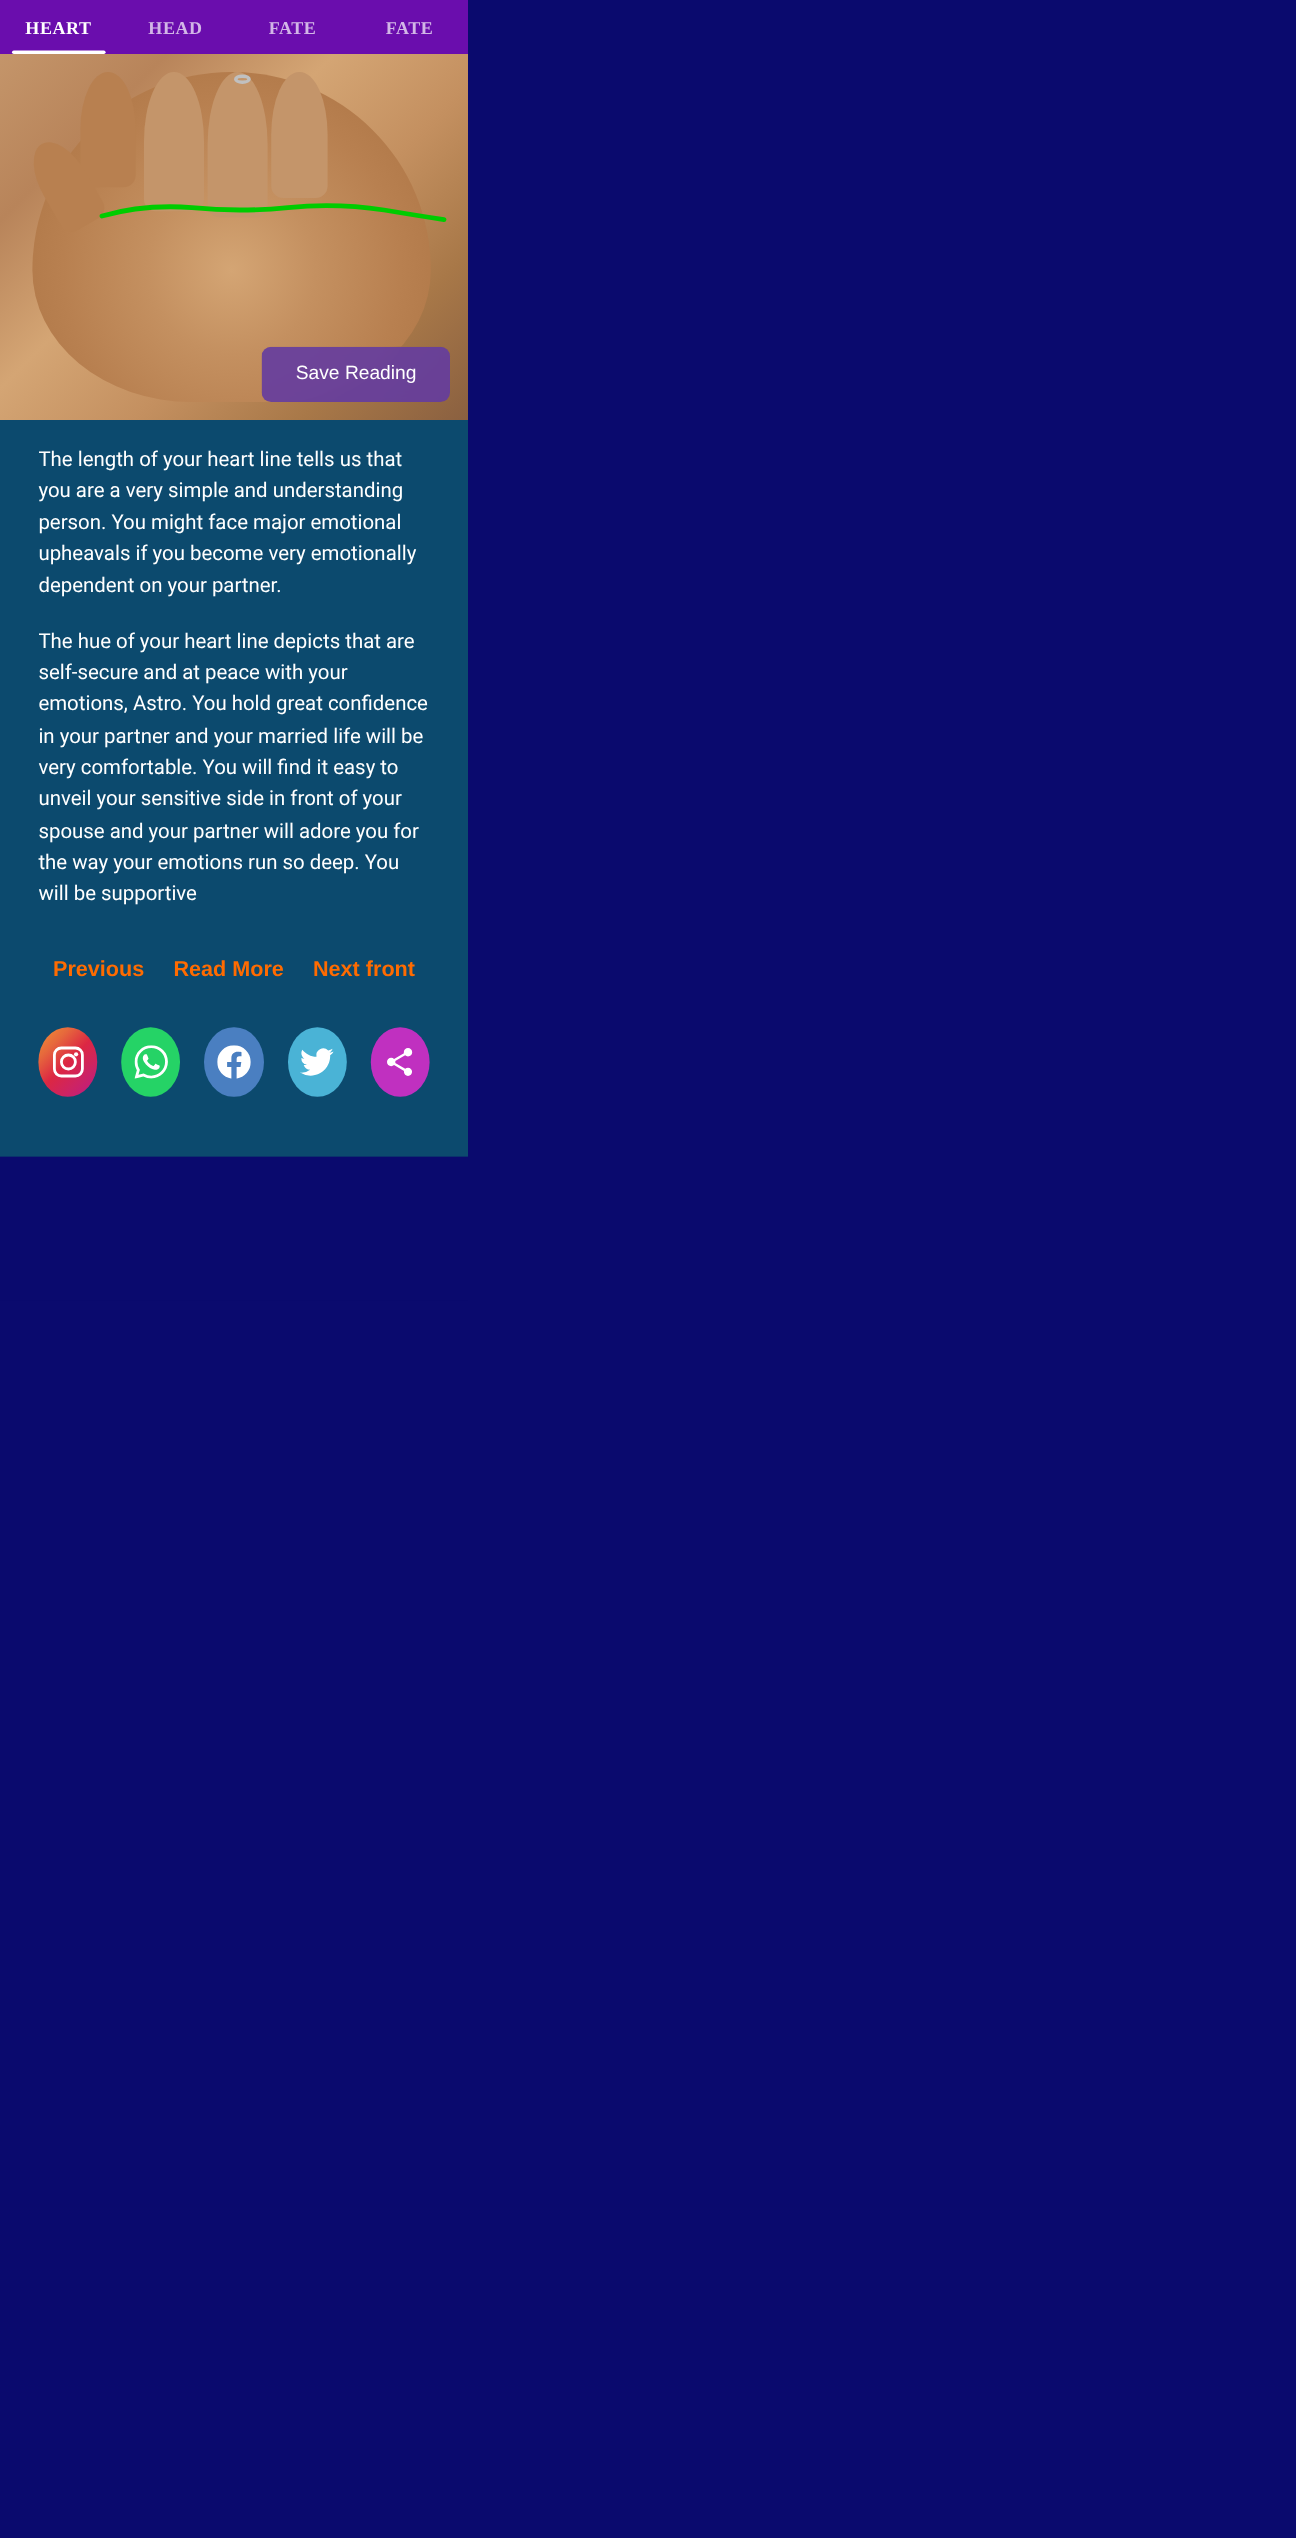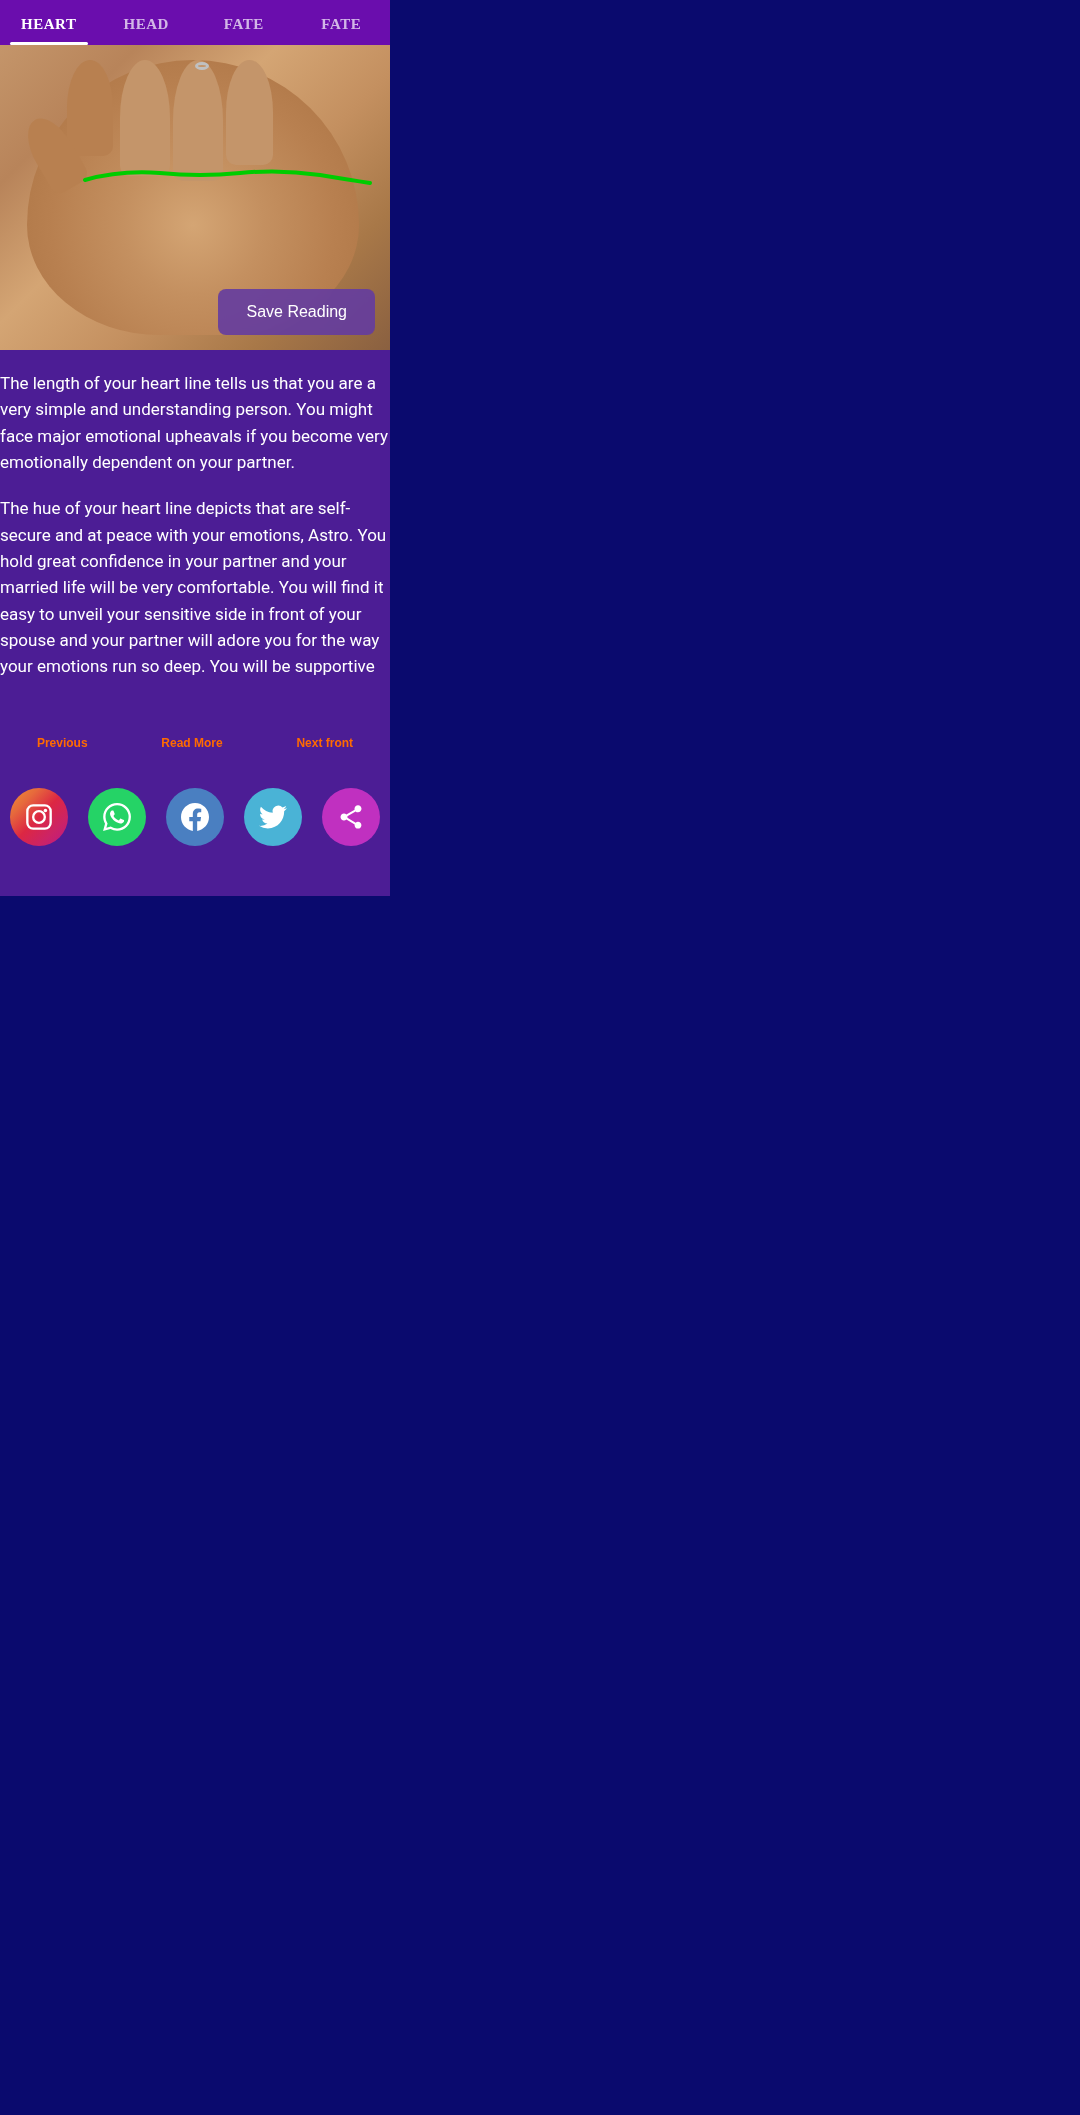--- a/index.html
+++ b/index.html
@@ -123,22 +123,22 @@
       padding: 14px 28px;
       border-radius: 8px;
       font-size: 16px;
       font-weight: 500;
       cursor: pointer;
       backdrop-filter: blur(4px);
     }
 
     
     .content-area {
-      background: #4c1d95;
-      padding: 20px 0;
+      background: #0c4a6e;
+      padding: 20px 32px;
     }
 
     .reading-text {
       font-size: 17px;
       line-height: 1.55;
       color: white;
       margin-bottom: 20px;
     }
 
     
@@ -147,25 +147,24 @@
       justify-content: space-around;
       align-items: center;
       padding: 10px 0 20px;
       border-top: none;
     }
 
     .action-btn {
       background: none;
       border: none;
       color: #ff6b00;
-      font-size: 12px;
+      font-size: 18px;
       font-weight: 600;
       cursor: pointer;
       padding: 8px 12px;
-      margin-top: 18px;
     }
 
     
     .social-row {
       display: flex;
       justify-content: center;
       gap: 20px;
       padding: 10px 0 30px;
     }
 

